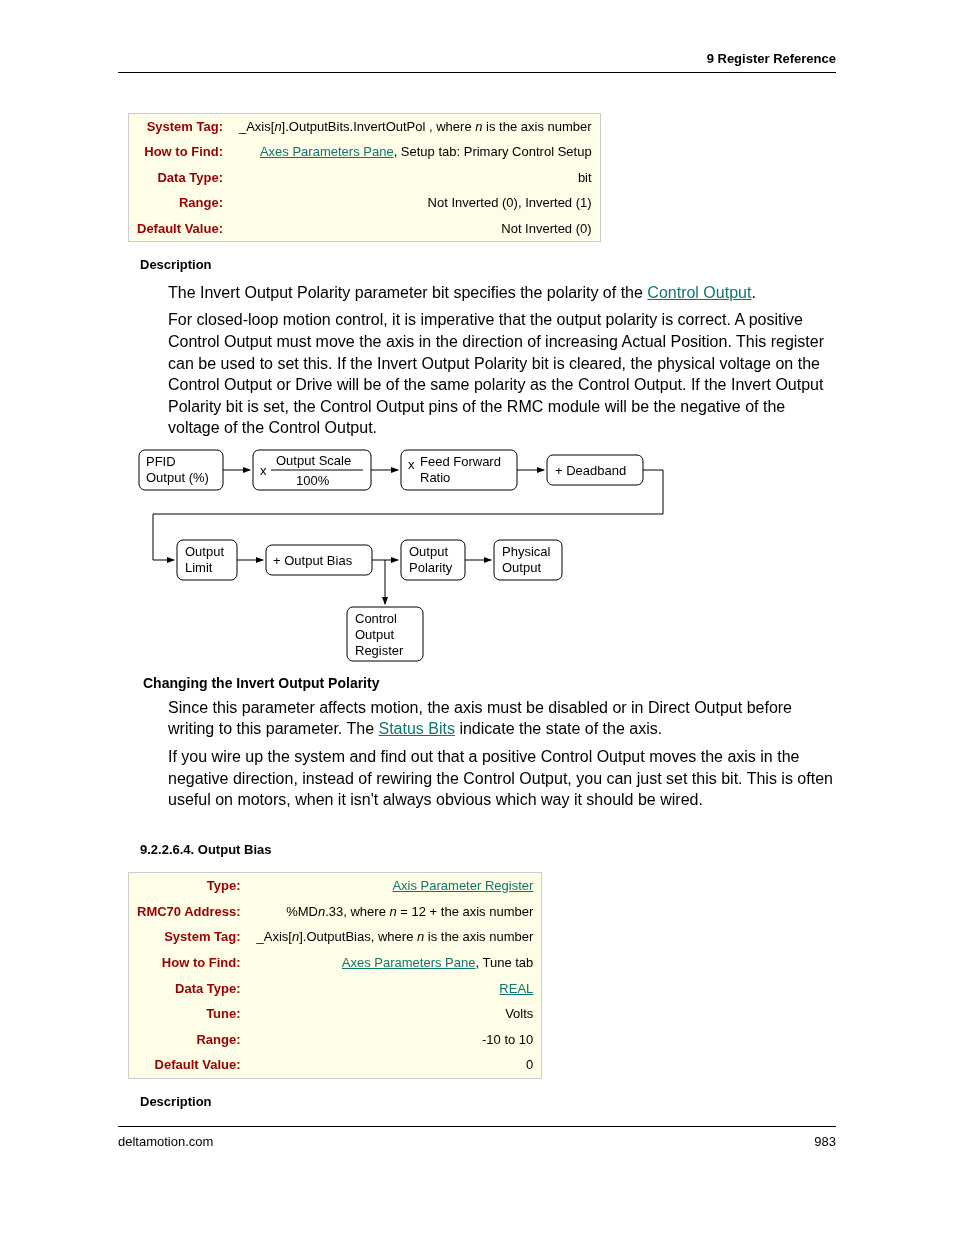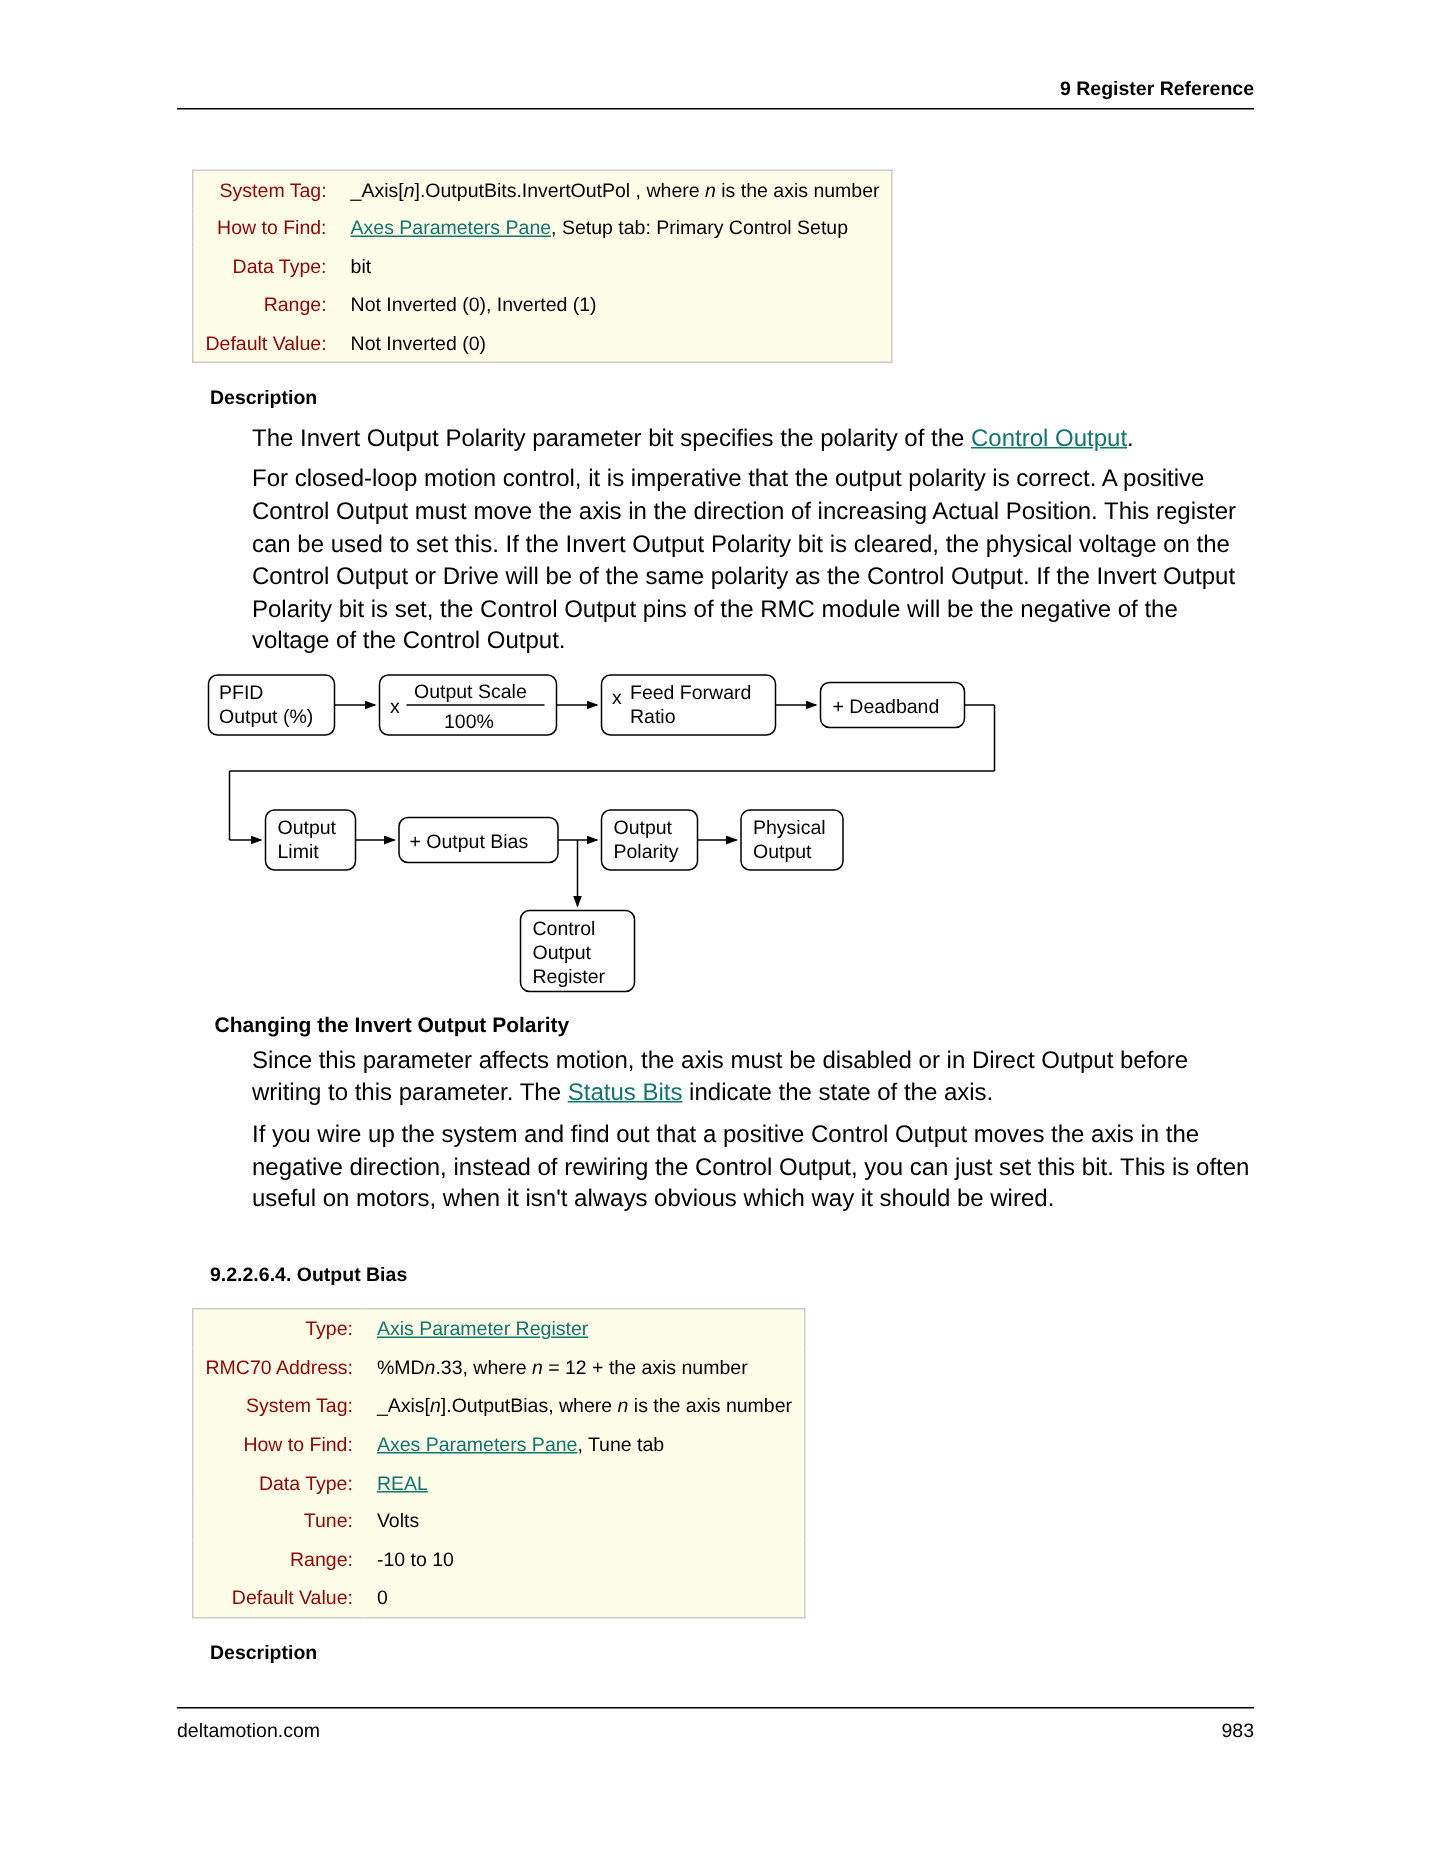--- a/index.html
+++ b/index.html
@@ -35,27 +35,27 @@
     background: #fdfde8;
     margin-left: 10px;
     margin-bottom: 14px;
   }
   .info-table td {
     padding: 4px 8px 4px 8px;
     vertical-align: top;
     font-size: 13px;
   }
   .info-table td.label {
-    font-weight: normal;
+    font-weight: bold;
     color: #990000;
     text-align: right;
     white-space: nowrap;
   }
   .info-table td.value {
-    text-align: left;
+    text-align: right;
   }
   a.doclink {
     color: #0f766e;
     text-decoration: underline;
   }
   .italic {
     font-style: italic;
   }
   h3.section-h {
     font-size: 13px;
@@ -76,21 +76,21 @@
   }
   .section-num {
     font-weight: bold;
     margin: 30px 0 14px 22px;
     font-size: 13px;
   }
   .footer {
     position: absolute;
     left: 118px;
     right: 118px;
-    bottom: 52px;
+    bottom: 64px;
     font-size: 13px;
     border-top: 1px solid #000;
     padding-top: 6px;
     display: flex;
     justify-content: space-between;
   }
   svg { display:block; }
 </style>
 </head>
 <body>

